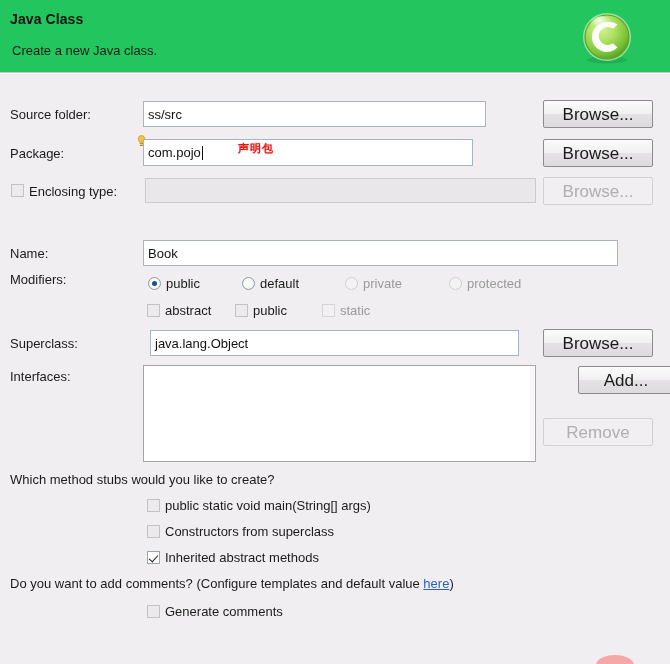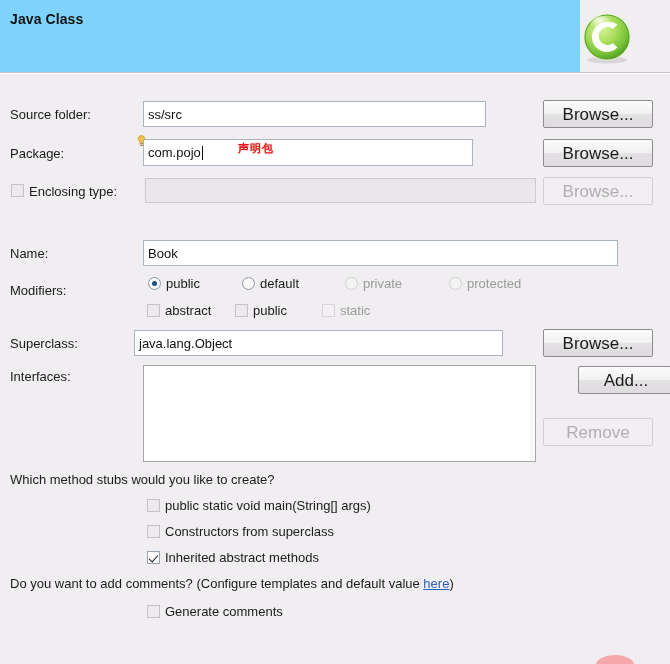--- a/index.html
+++ b/index.html
@@ -14,22 +14,22 @@
     font-size: 13px;
     color: #1b1b1b;
     overflow: hidden;
     position: relative;
   }
 
   
   .header {
     position: absolute;
     left: 0; top: 0;
-    width: 580px; height: 72px;
-    background: #7dd3fc;
+    width: 670px; height: 72px;
+    background: #22c55e;
     box-sizing: border-box;
   }
   .header-title {
     position: absolute;
     left: 10px; top: 11px;
     font-size: 14px;
     font-weight: bold;
     color: #111;
     letter-spacing: 0.1px;
   }
@@ -209,20 +209,21 @@
     border-radius: 50%;
     background: #f79a9a;
     opacity: 0.85;
   }
 </style>
 </head>
 <body>
 
 <div class="header">
   <div class="header-title">Java Class</div>
+  <div class="header-desc">Create a new Java class.</div>
   <svg class="wizard-icon" viewBox="0 0 54 52">
     <defs>
       <radialGradient id="gball" cx="38%" cy="30%" r="75%">
         <stop offset="0%" stop-color="#d8f39a"></stop>
         <stop offset="45%" stop-color="#a9dd5c"></stop>
         <stop offset="80%" stop-color="#74bf36"></stop>
         <stop offset="100%" stop-color="#4f9a20"></stop>
       </radialGradient>
       <radialGradient id="ghl" cx="40%" cy="22%" r="45%">
         <stop offset="0%" stop-color="#ffffff" stop-opacity="0.85"></stop>
@@ -264,21 +265,21 @@
 <div class="textfield disabled" style="left:145px; top:178px; width:391px; height:25px;">
   <span></span>
 </div>
 <div class="btn disabled" style="left:543px; top:177px; width:110px; height:28px;">Browse...</div>
 
 <div class="label" style="left:10px; top:246px;">Name:</div>
 <div class="textfield" style="left:143px; top:240px; width:475px; height:26px;">
   <span>Book</span>
 </div>
 
-<div class="label" style="left:10px; top:283px;">Modifiers:</div>
+<div class="label" style="left:10px; top:272px;">Modifiers:</div>
 
 <div class="radio checked" style="left:148px; top:277px;"></div>
 <div class="label" style="left:166px; top:276px;">public</div>
 
 <div class="radio" style="left:242px; top:277px;"></div>
 <div class="label" style="left:260px; top:276px;">default</div>
 
 <div class="radio disabled" style="left:345px; top:277px;"></div>
 <div class="label disabled" style="left:363px; top:276px;">private</div>
 
@@ -288,21 +289,21 @@
 <div class="checkbox soft" style="left:147px; top:304px;"></div>
 <div class="label" style="left:165px; top:303px;">abstract</div>
 
 <div class="checkbox soft" style="left:235px; top:304px;"></div>
 <div class="label" style="left:253px; top:303px;">public</div>
 
 <div class="checkbox disabled" style="left:322px; top:304px;"></div>
 <div class="label disabled" style="left:340px; top:303px;">static</div>
 
 <div class="label" style="left:10px; top:336px;">Superclass:</div>
-<div class="textfield" style="left:134px; top:330px; width:369px; height:26px;">
+<div class="textfield" style="left:150px; top:330px; width:369px; height:26px;">
   <span>java.lang.Object</span>
 </div>
 <div class="btn" style="left:543px; top:329px; width:110px; height:28px;">Browse...</div>
 
 <div class="label" style="left:10px; top:369px;">Interfaces:</div>
 <div class="listbox" style="left:143px; top:365px; width:393px; height:97px;">
   <div class="listbox-track"></div>
 </div>
 <div class="btn" style="left:543px; top:366px; width:96px; height:28px;margin-left:35px;">Add...</div>
 <div class="btn disabled" style="left:543px; top:418px; width:110px; height:28px;">Remove</div>

